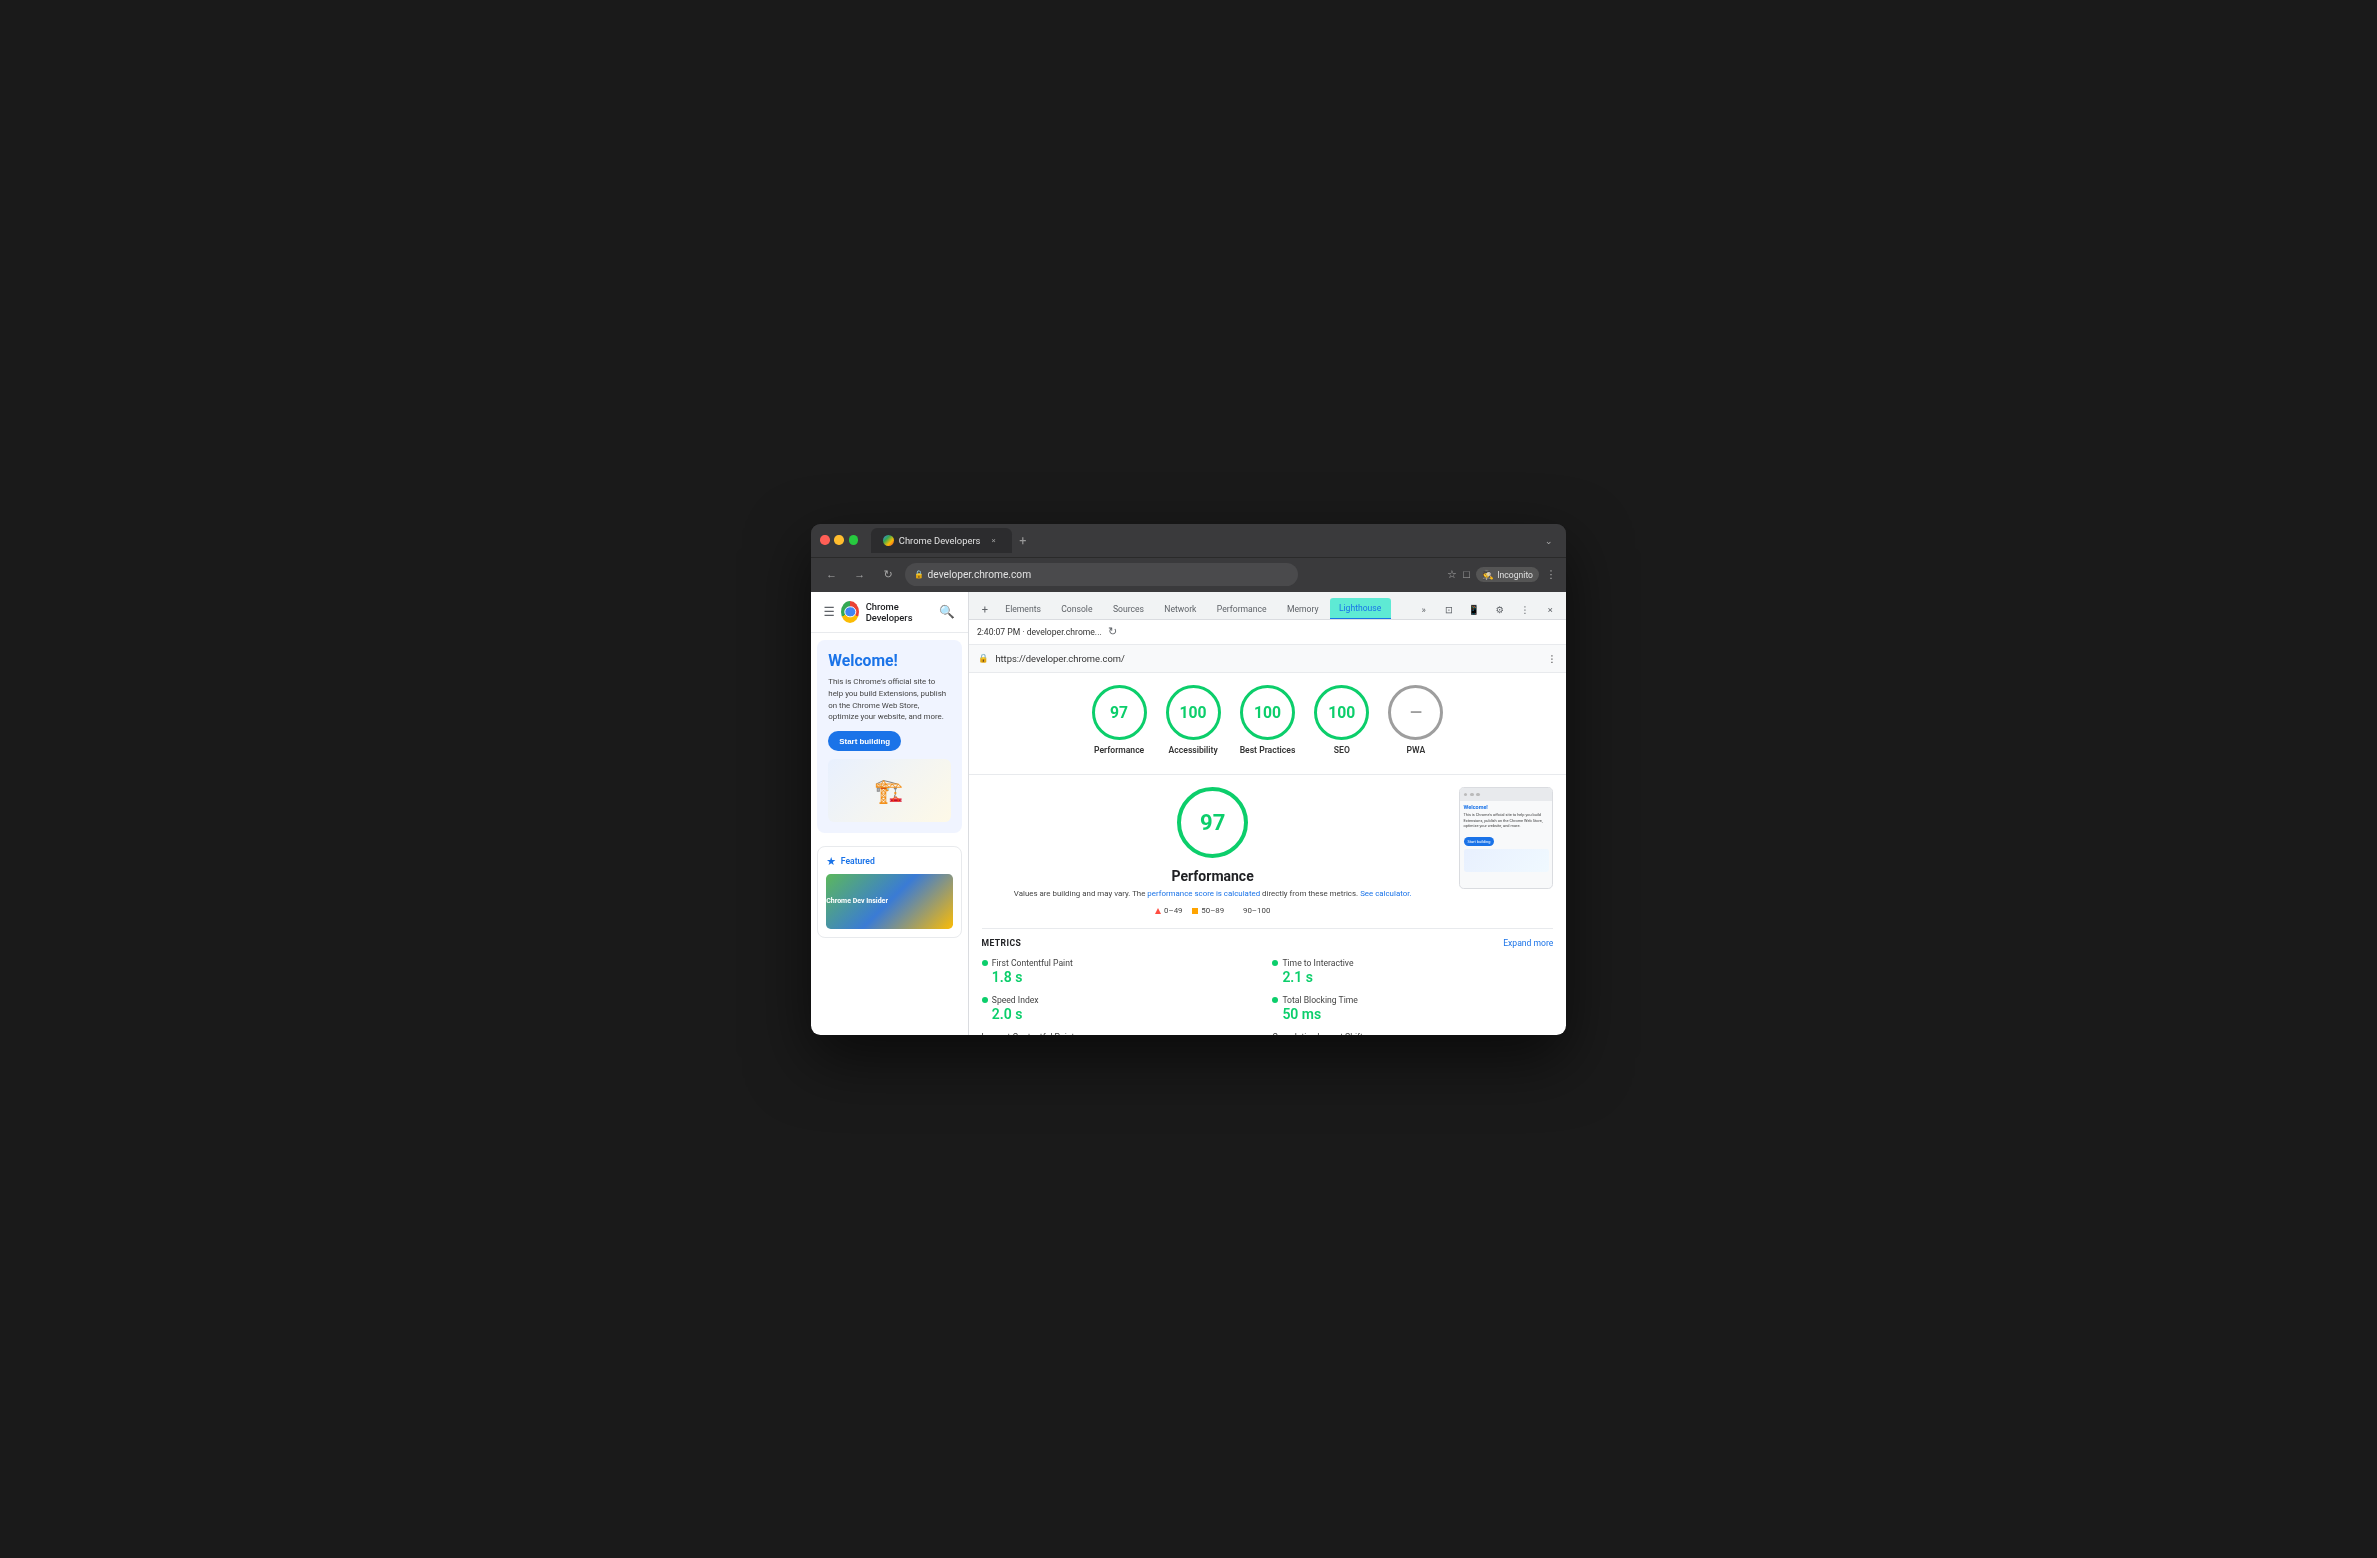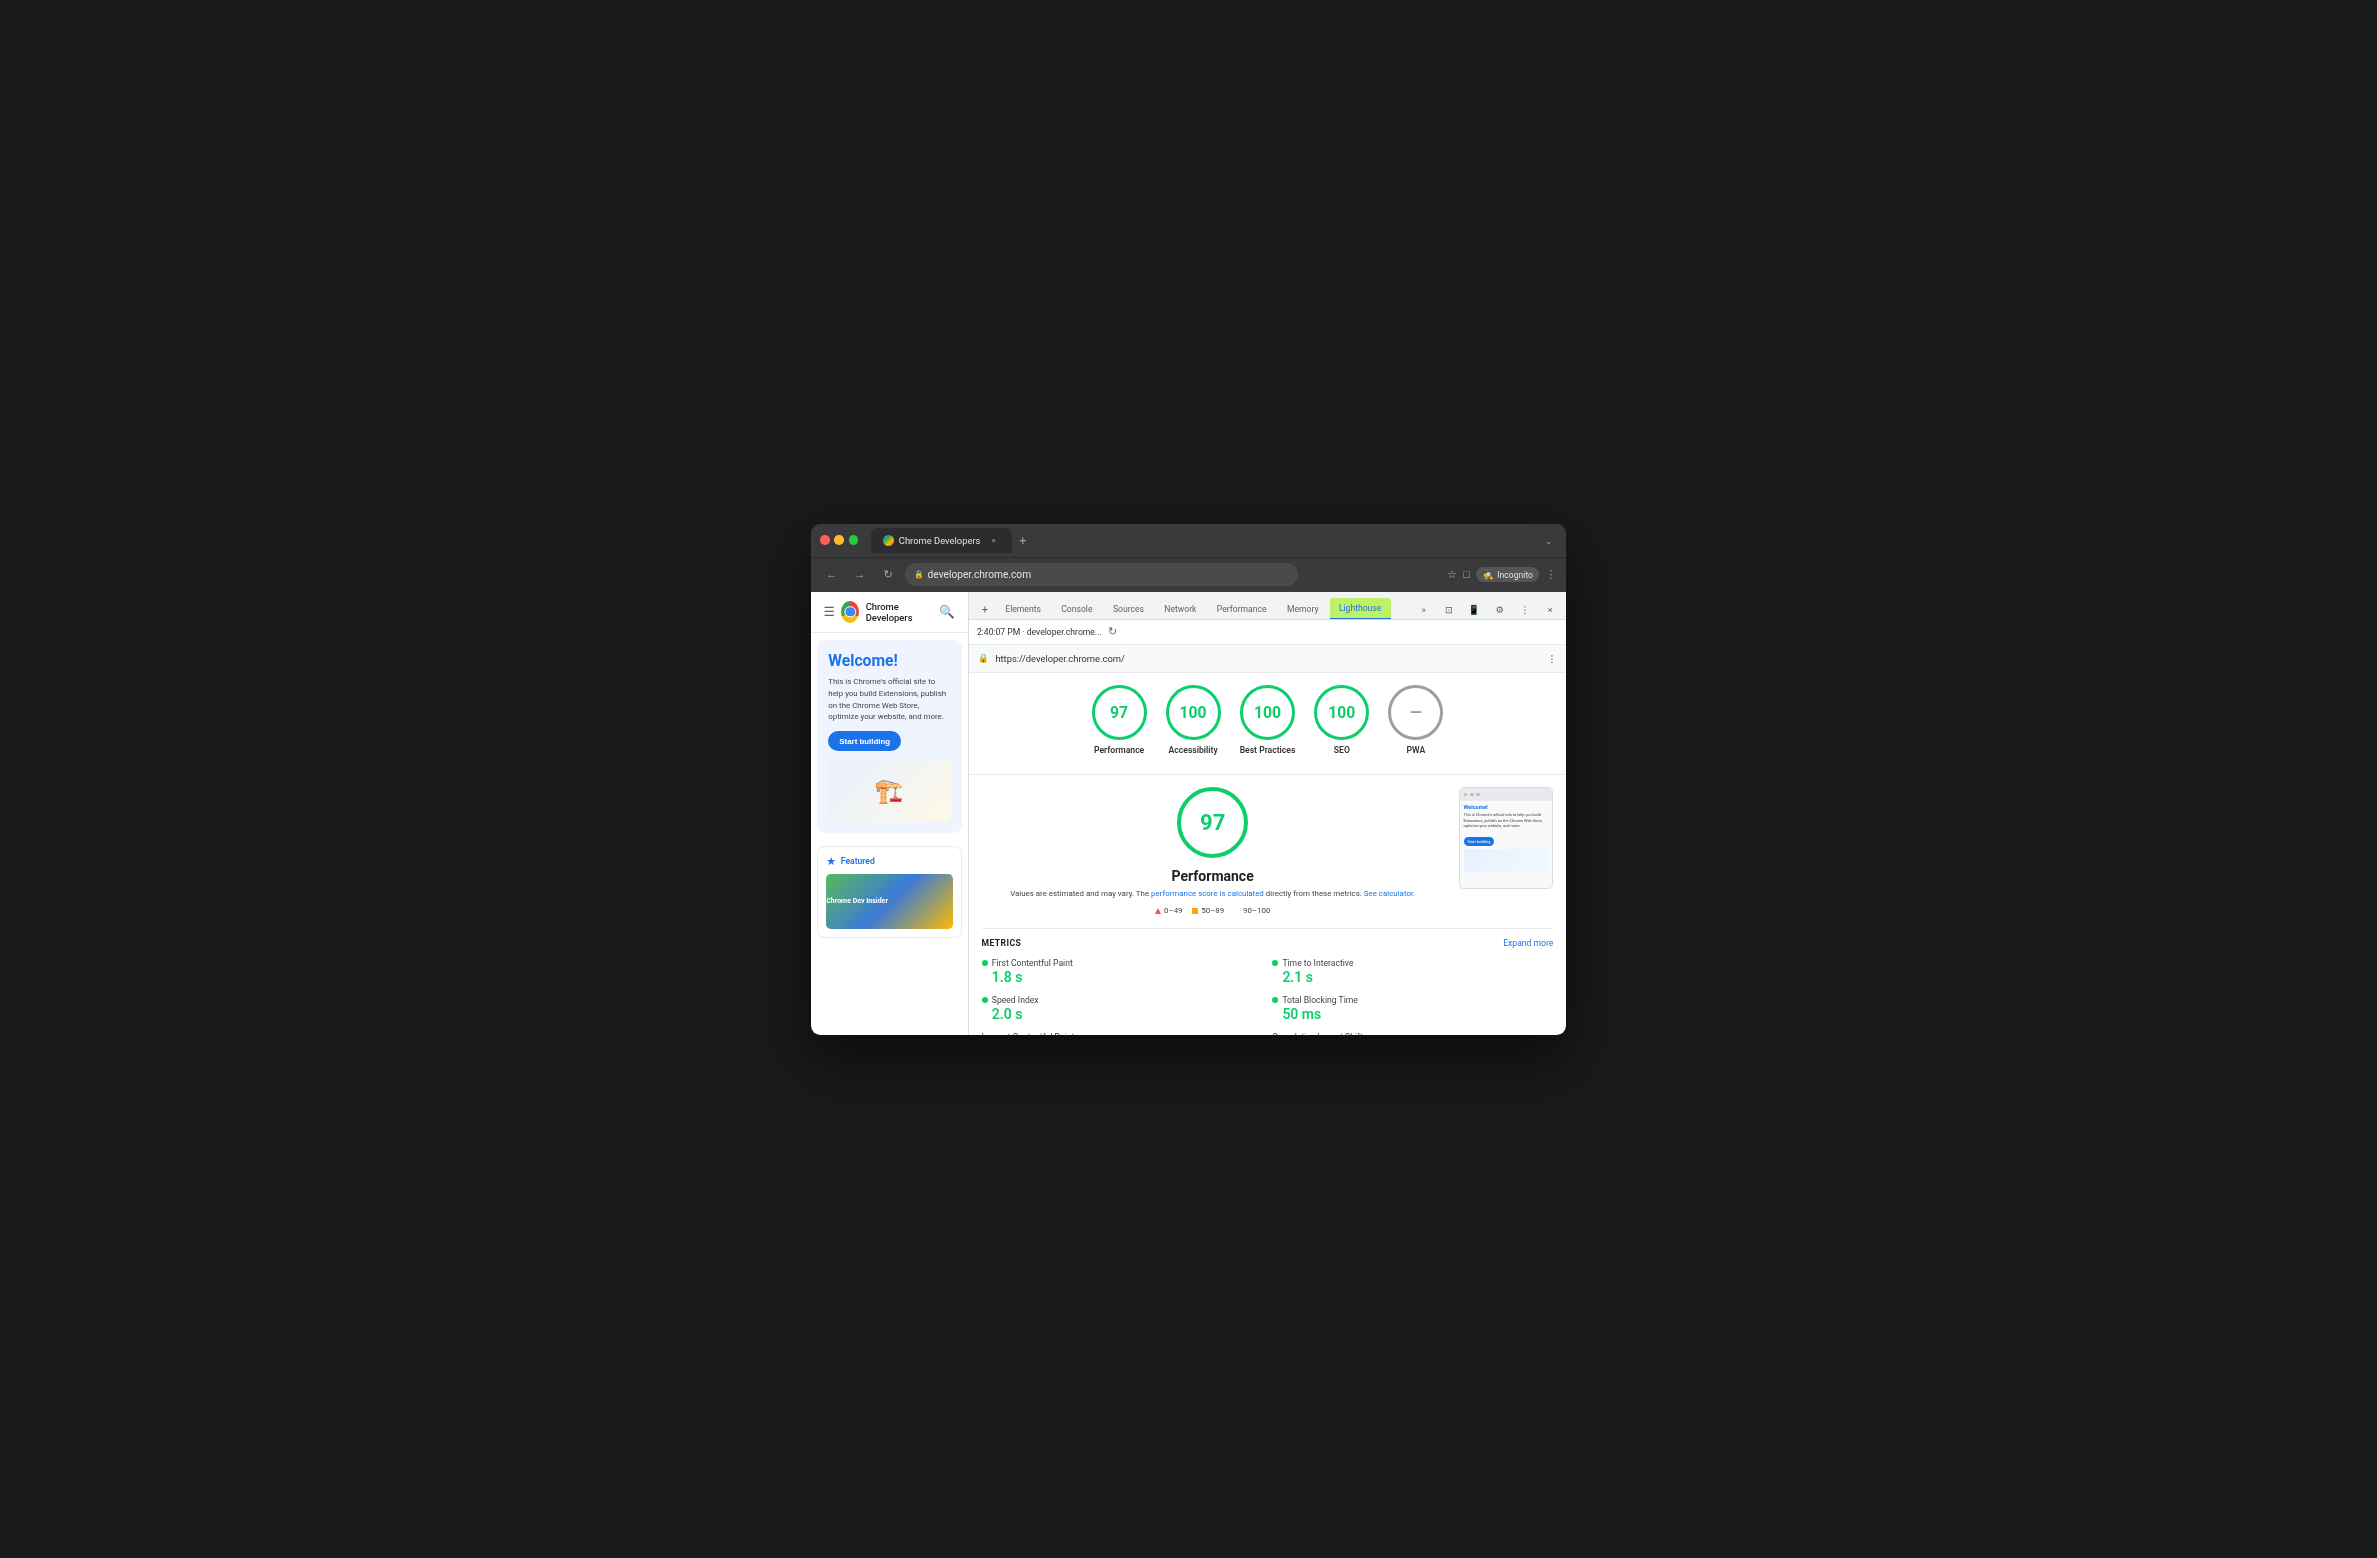--- a/index.html
+++ b/index.html
@@ -319,21 +319,21 @@
     }
     .devtools-tab {
       padding: 4.7px 9.4px;
       font-size: 8.6px;
       color: #5f6368;
       cursor: pointer;
       border-radius: 3.1px 3.1px 0 0;
       white-space: nowrap;
     }
     .devtools-tab.active {
-      background: #bef264;
+      background: #5eead4;
       color: #1a73e8;
       border-bottom: 1.6px solid #1a73e8;
       margin-top: 9px;
     }
     .devtools-tab-add {
       width: 19px;
       height: 19px;
       display: flex;
       align-items: center;
       justify-content: center;
@@ -746,21 +746,21 @@
           </div>
         </div>
 
         <div class="divider"></div>
 
         <div class="performance-detail">
           <div class="perf-left">
             <div class="big-score-circle">97</div>
             <div class="perf-title">Performance</div>
             <div class="perf-desc">
-              <span>Values are estimated and may vary. The</span>
+              <span>Values are building and may vary. The</span>
               <a> <span>performance score is calculated</span></a>
               <span>directly from these metrics.</span>
               <a> <span>See calculator.</span></a>
             </div>
             <div class="legend-row">
               <div class="legend-item">
                 <div class="legend-triangle"></div>
                 <span>0–49</span>
               </div>
               <div class="legend-item">

